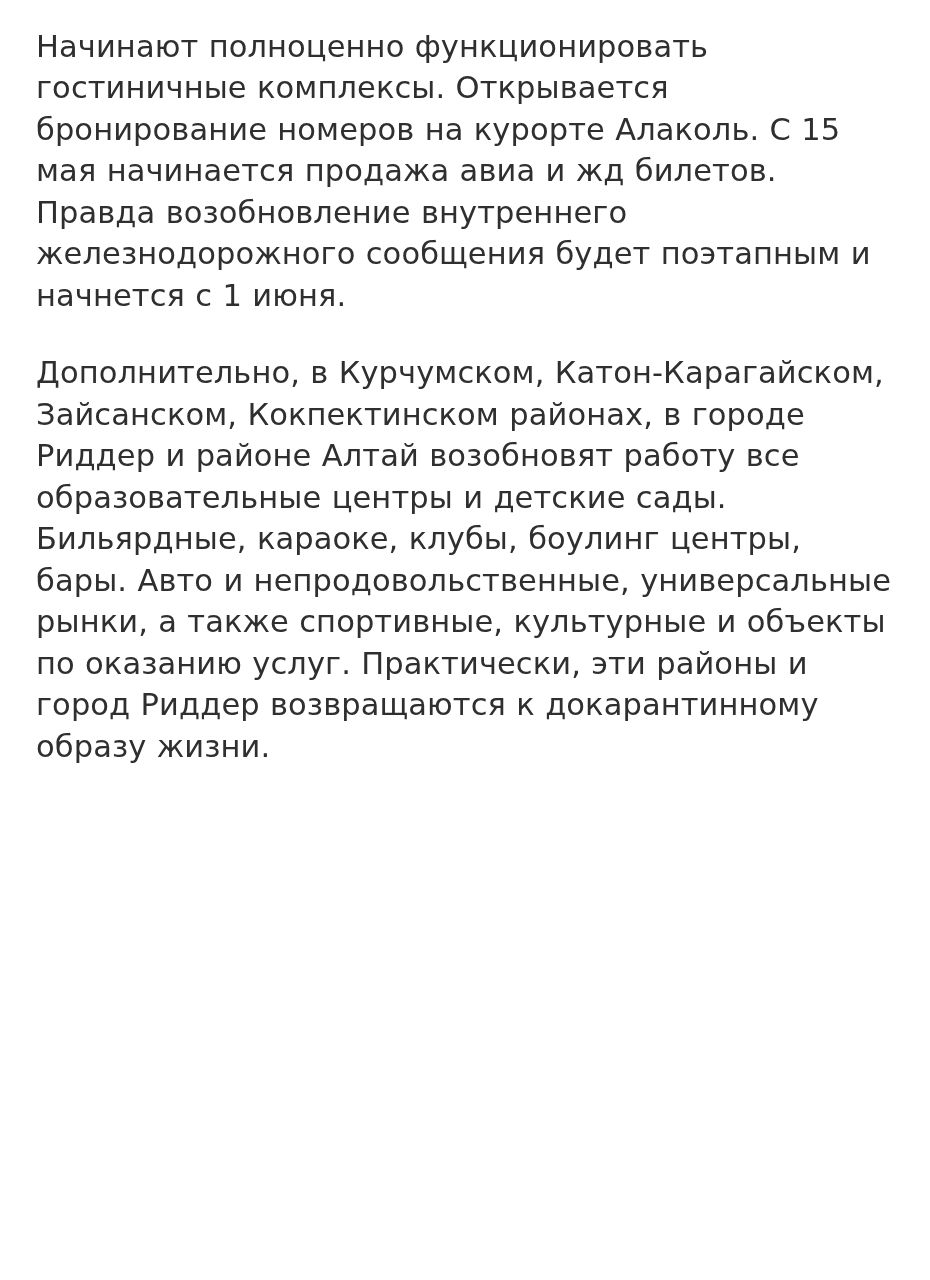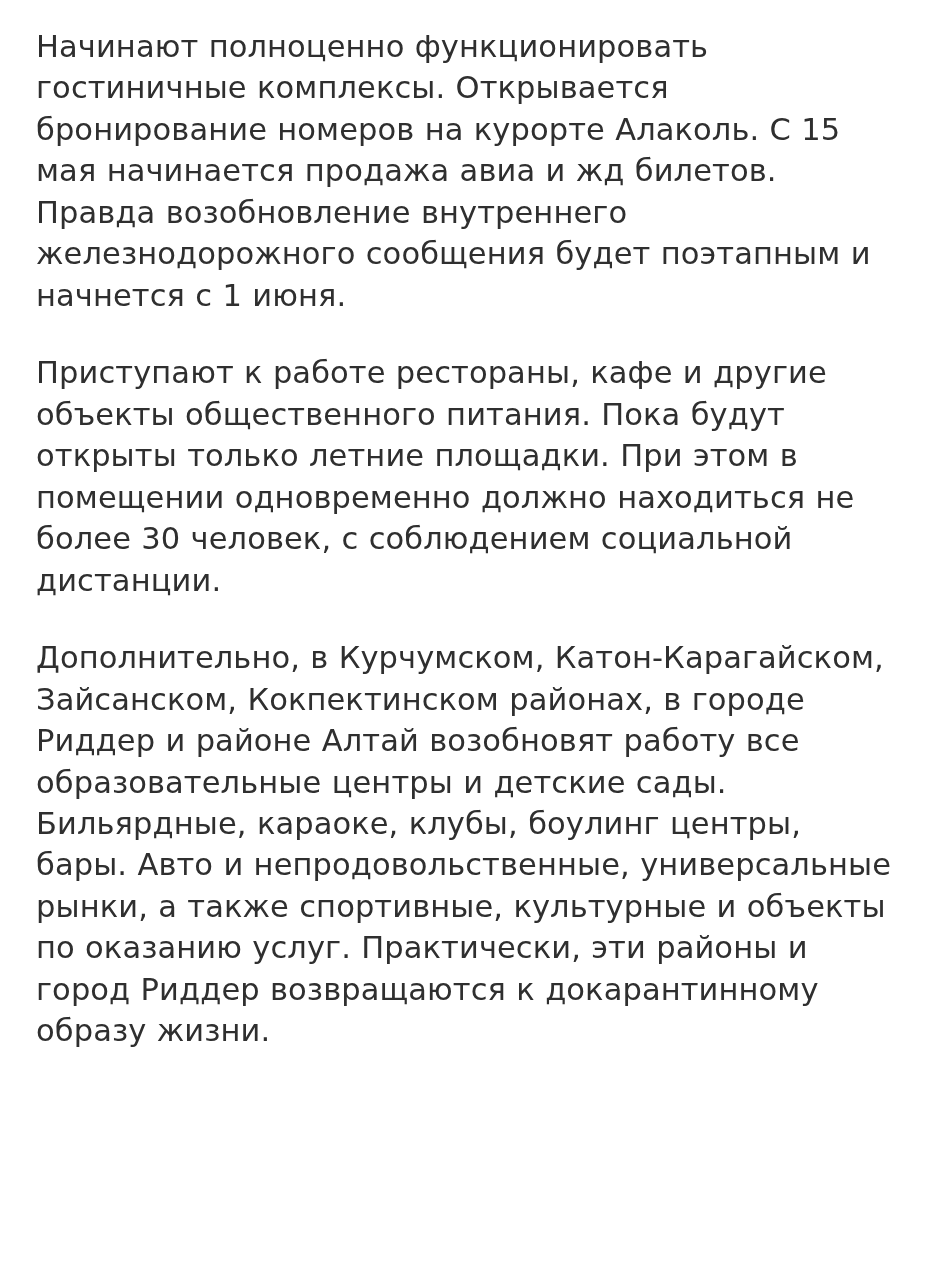--- a/index.html
+++ b/index.html
@@ -36,16 +36,15 @@
   .para:last-child {
     margin-bottom: 0;
   }
 </style>
 </head>
 <body>
 
 <div class="page">
   <article class="article">
     <p class="para">Начинают полноценно функционировать гостиничные комплексы. Открывается бронирование номеров на курорте Алаколь. С 15 мая начинается продажа авиа и жд билетов. Правда возобновление внутреннего железнодорожного сообщения будет поэтапным и начнется с 1 июня.</p>
-    <p class="para">Приступают к работе рестораны, кафе и другие объекты общественного питания. Пока будут открыты только летние площадки. При этом в помещении одновременно должно находиться не более 30 человек, с соблюдением социальной дистанции.</p>
     <p class="para">Дополнительно, в Курчумском, Катон-Карагайском, Зайсанском, Кокпектинском районах, в городе Риддер и районе Алтай возобновят работу все образовательные центры и детские сады. Бильярдные, караоке, клубы, боулинг центры, бары. Авто и непродовольственные, универсальные рынки, а также спортивные, культурные и объекты по оказанию услуг. Практически, эти районы и город Риддер возвращаются к докарантинному образу жизни.</p>
   </article>
 </div>
 
 </body></html>

